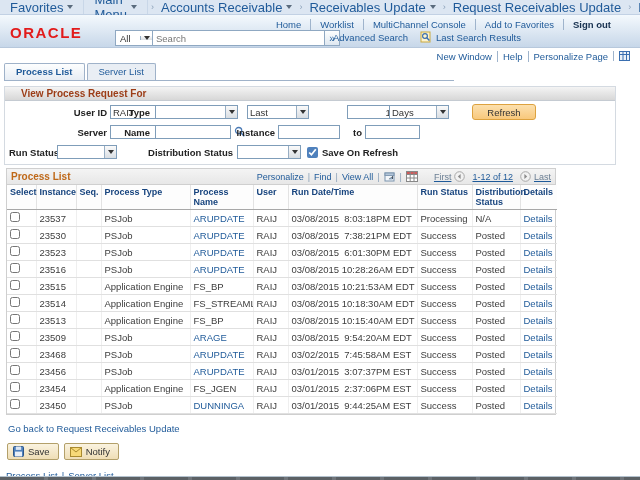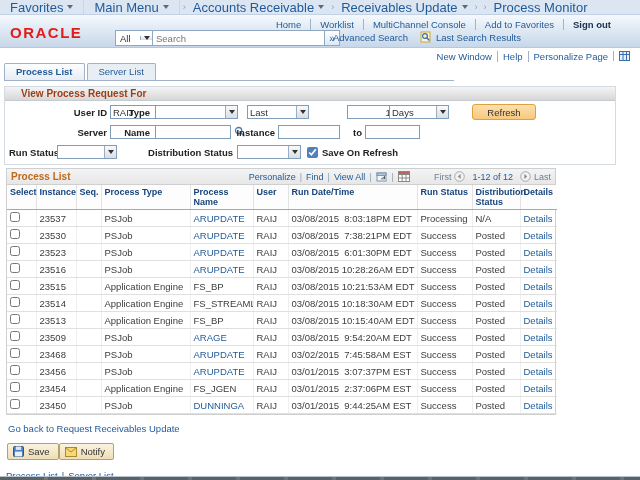--- a/index.html
+++ b/index.html
@@ -60,38 +60,38 @@
   .sor-label { position:absolute; left:317px; top:46px; font-size:9.5px; font-weight:bold; color:#222; }
 
   
   .grid { margin:3px 0 0 6px; width:550px; border:1px solid #cfcfcf; }
   .gridbar { height:16px; background:linear-gradient(#f4f4f4,#e7e7e7); border-bottom:1px solid #cfcfcf; display:flex; align-items:center; padding:0 4px; }
   .gridtitle { font-size:10px; font-weight:bold; color:#bf6818; }
   .gridtools { margin-left:auto; display:flex; align-items:center; font-size:9px; color:#1f5a99; }
   .gridtools .gl { cursor:pointer; white-space:nowrap; }
   .gsep { color:#8aa0b8; margin:0 4px; }
   .gsep::after { content:"|"; }
-  .pager { display:flex; align-items:center; margin-left:24px; }
+  .pager { display:flex; align-items:center; margin-left:16px;text-decoration:underline; }
   .pager .dim { color:#6b7f94; }
   .pager .range { color:#1f5a99; margin:0 4px; cursor:pointer; }
   .pgbtn { margin:0 3px; cursor:pointer; display:flex; }
 
   table.ptable { border-collapse:collapse; width:100%; table-layout:fixed; }
   .ptable th { font-size:9px; font-weight:bold; color:#17447e; text-align:left; padding:2px 3px; border-bottom:1px solid #a8a8a8; border-right:1px solid #e3e3e3; background:#fdfdfd; vertical-align:top; line-height:10px; }
   .ptable td { font-size:9.5px; color:#3c3c3c; padding:2px 3px; border-bottom:1px solid #e0e0e0; border-right:1px solid #efefef; height:15px; overflow:hidden; white-space:nowrap; }
   .ptable th:last-child, .ptable td:last-child { border-right:none; }
   .ptable .c-sel { width:29px; } .c-inst { width:40px; } .c-seq { width:25px; } .c-ptype { width:89px;margin-left:30px; }
   .c-pname { width:63px; } .c-user { width:35px; } .c-rdt { width:129px; } .c-rs { width:55px; } .c-ds { width:48px; } .c-det { width:37px; }
   .ptable td.rdt { white-space:pre; }
   .link { color:#1f5a99; cursor:pointer; }
   .rowcb { width:10px; height:10px; }
 
   
   .goback { margin:8px 0 0 8px; font-size:9.5px; color:#1f5a99; cursor:pointer; display:inline-block; }
-  .btnrow { margin:9px 0 0 7px; display:flex; }
+  .btnrow { margin:9px 0 0 7px; display:flex; gap:5px; }
   .tbtn { height:17px; background:linear-gradient(#faf3e0,#efdeb6); border:1px solid #b3a06a; border-radius:2px; font-size:9.5px; color:#333; display:flex; align-items:center; gap:4px; padding:0 8px 0 5px; cursor:pointer; }
   .bottomlinks { margin:10px 0 0 6px; font-size:9.5px; color:#1f5a99; display:flex; }
   .bottomlinks .bl { cursor:pointer; }
   .blsep { color:#1f5a99; margin:0 4px; }
   .blsep::after { content:"|"; }
 
   .taskbar-sliver { position:absolute; bottom:0; left:0; width:640px; height:4px; background:repeating-linear-gradient(90deg,#5c6165 0 44px,#70757a 44px 48px); border-top:1px solid #b4c2ce; }
 </style>
 </head>
 <body>
@@ -109,20 +109,23 @@
   <div class="crumb-item">
     <span>Accounts Receivable</span>
     <span class="tri-down"></span>
   </div>
   <span class="crumb-sep"></span>
   <div class="crumb-item">
     <span>Receivables Update</span>
     <span class="tri-down"></span>
   </div>
   <span class="crumb-sep"></span>
+  <div class="crumb-item">
+    <span>Request Receivables Update</span>
+  </div>
   <span class="crumb-sep"></span>
   <div class="crumb-item">
     <span>Process Monitor</span>
   </div>
 </div>
 
 <div class="hdr">
   <div class="logo">ORACLE</div>
 
   <div class="hdr-links">

